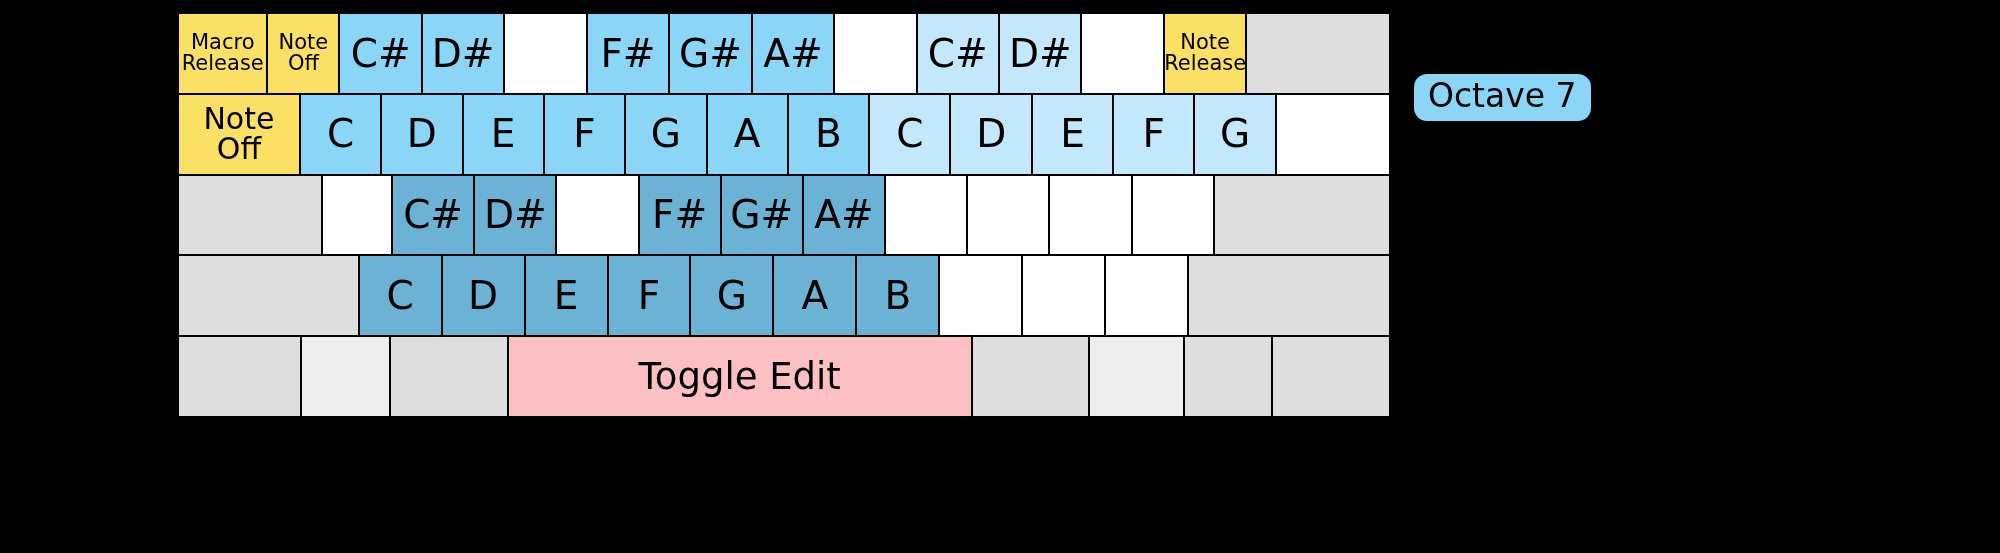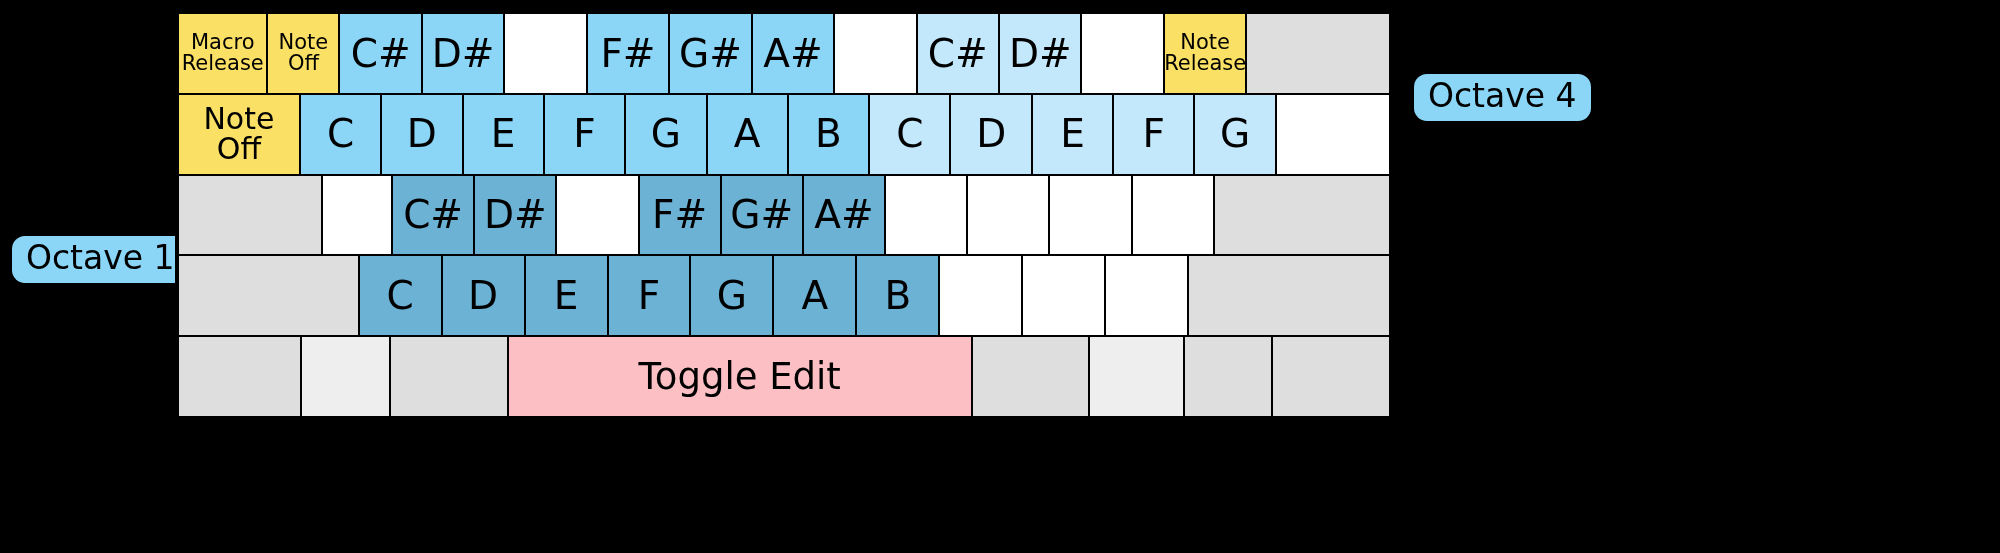--- a/index.html
+++ b/index.html
@@ -43,22 +43,21 @@
          font-size:33px;white-space:nowrap;line-height:1.1;}
   #badge-oct2{left:12px;top:74px;}
   #badge-oct1{left:12px;top:236px;}
   #badge-oct3{left:1414px;top:74px;}
 </style>
 </head>
 <body>
 
 <div id="stage">
 
-  <div class="badge" id="badge-oct1">Octave 1</div>
-  <div class="badge" id="badge-oct3">Octave 4</div>
+  <div class="badge" id="badge-oct3">Octave 7</div>
 
   <div id="keyboard">
       <div class="krow">
         <div class="key k-yellow t-small" style="flex: 1 0 0px;">
           <span>Macro<br>Release</span>
         </div>
         <div class="key k-yellow t-small" style="flex: 0.8 0 0px;">
           <span>Note<br>Off</span>
         </div>
         <div class="key k-sky t-big" style="flex: 0.92 0 0px;">C#</div>

